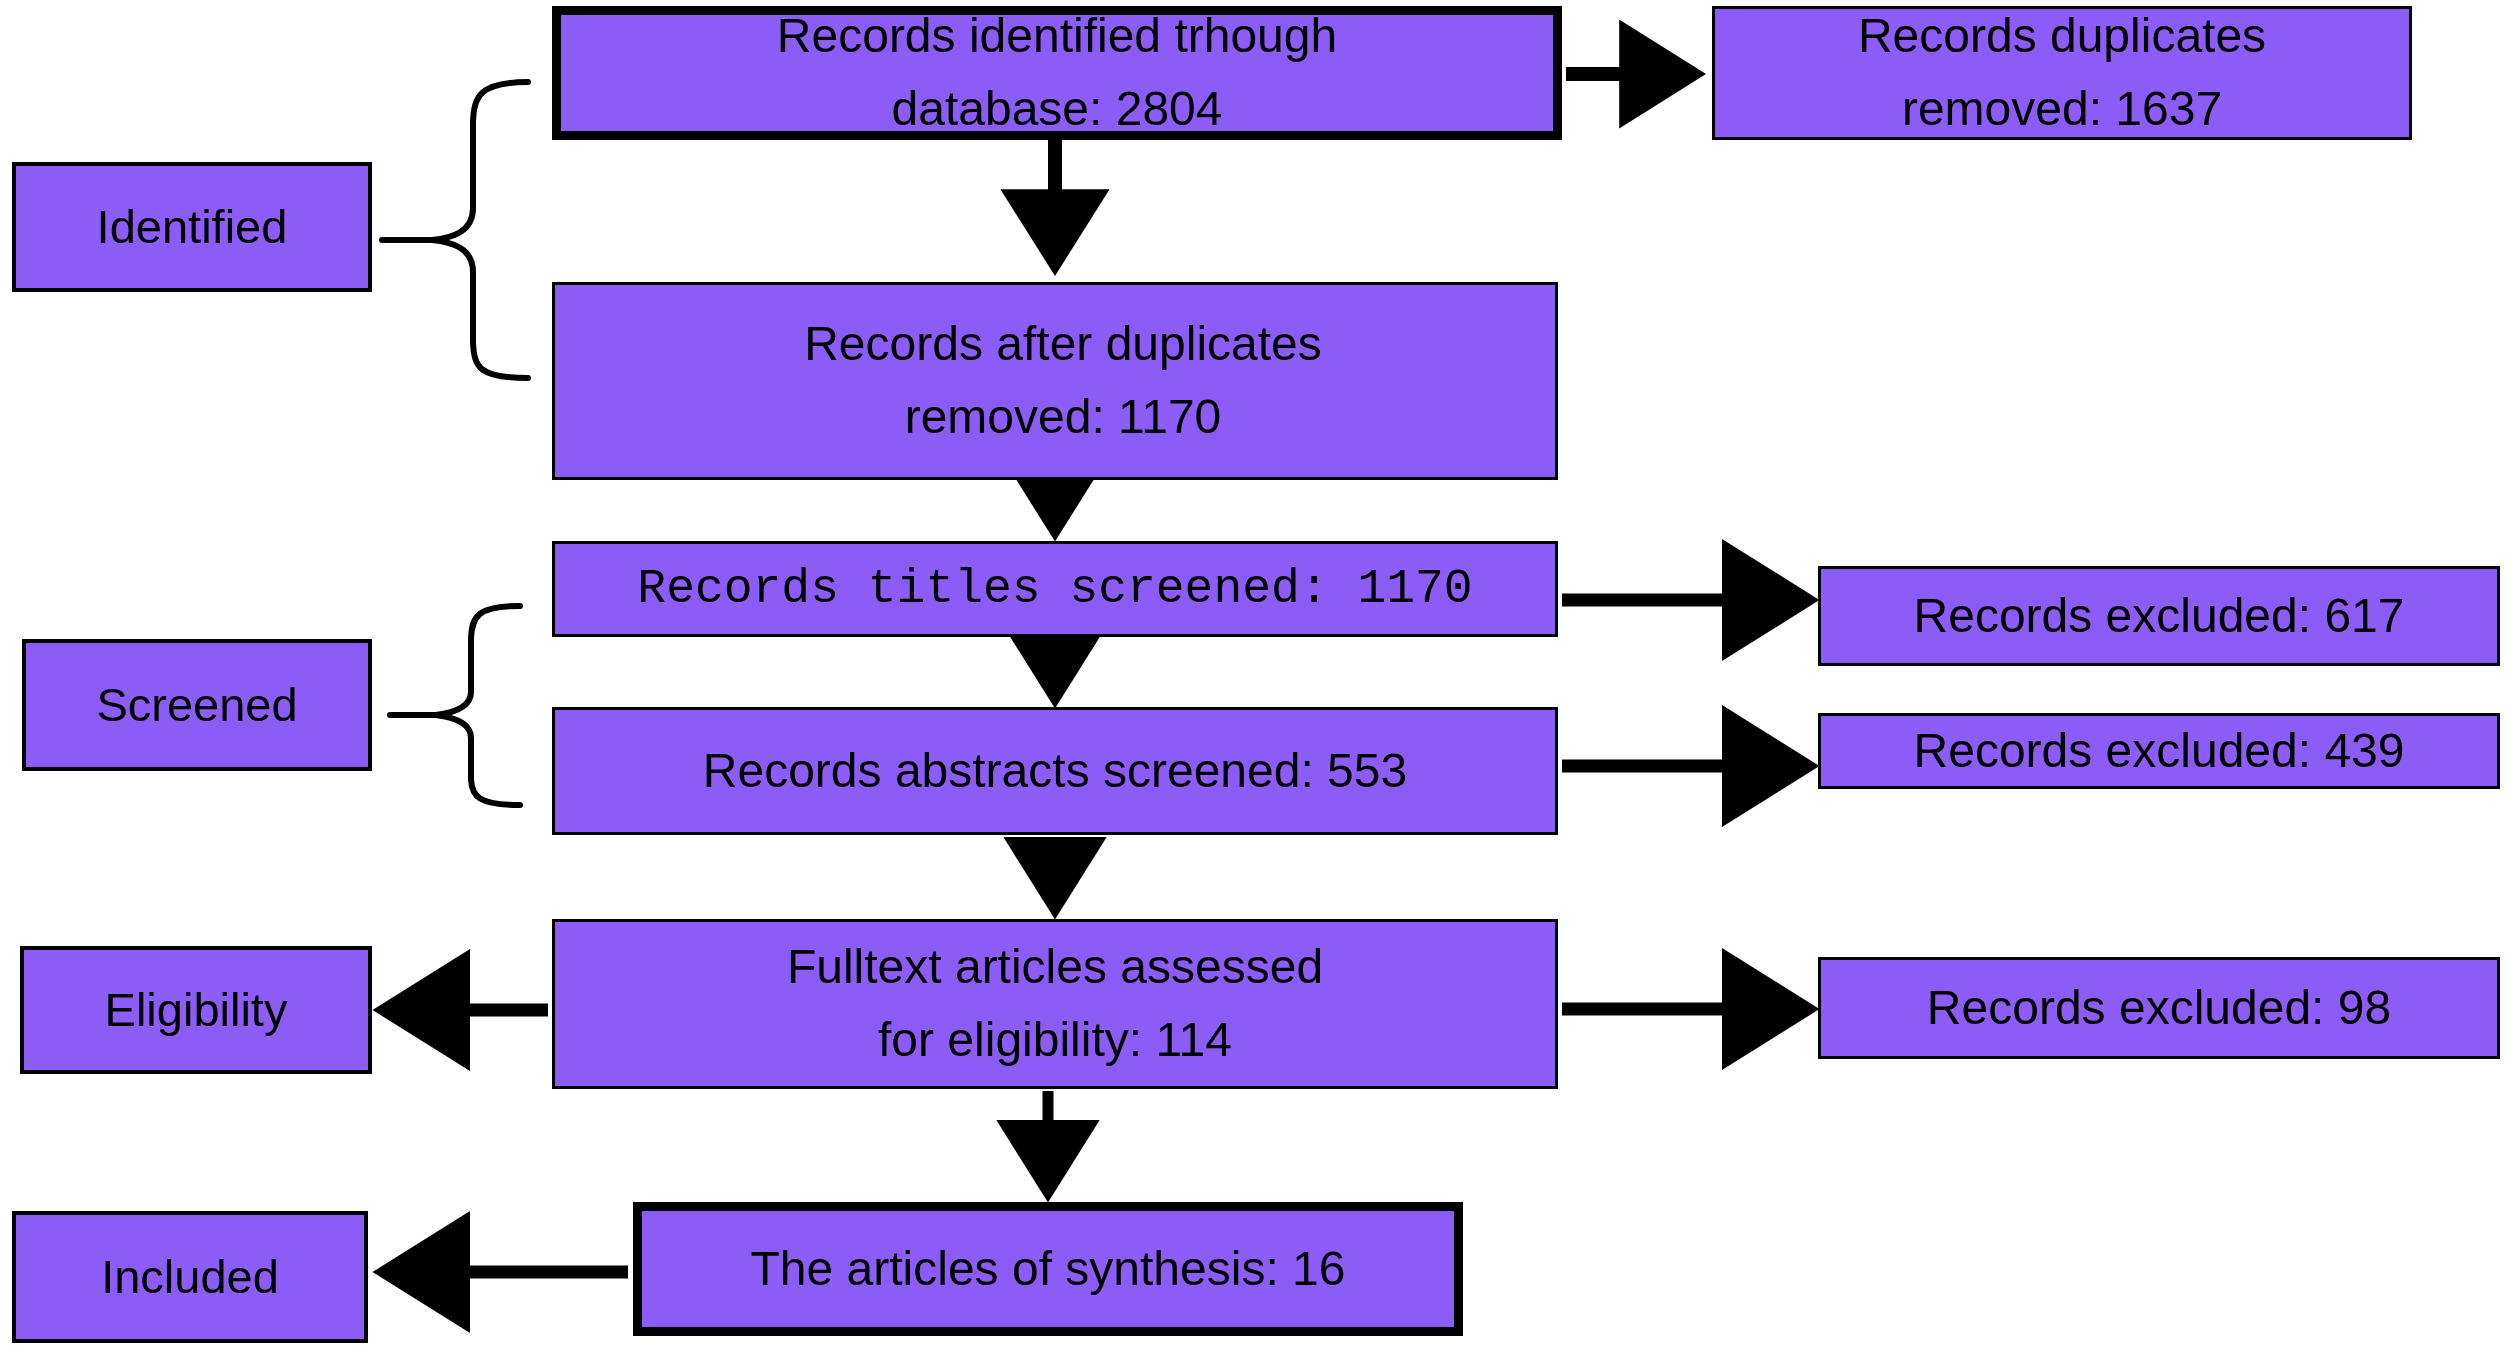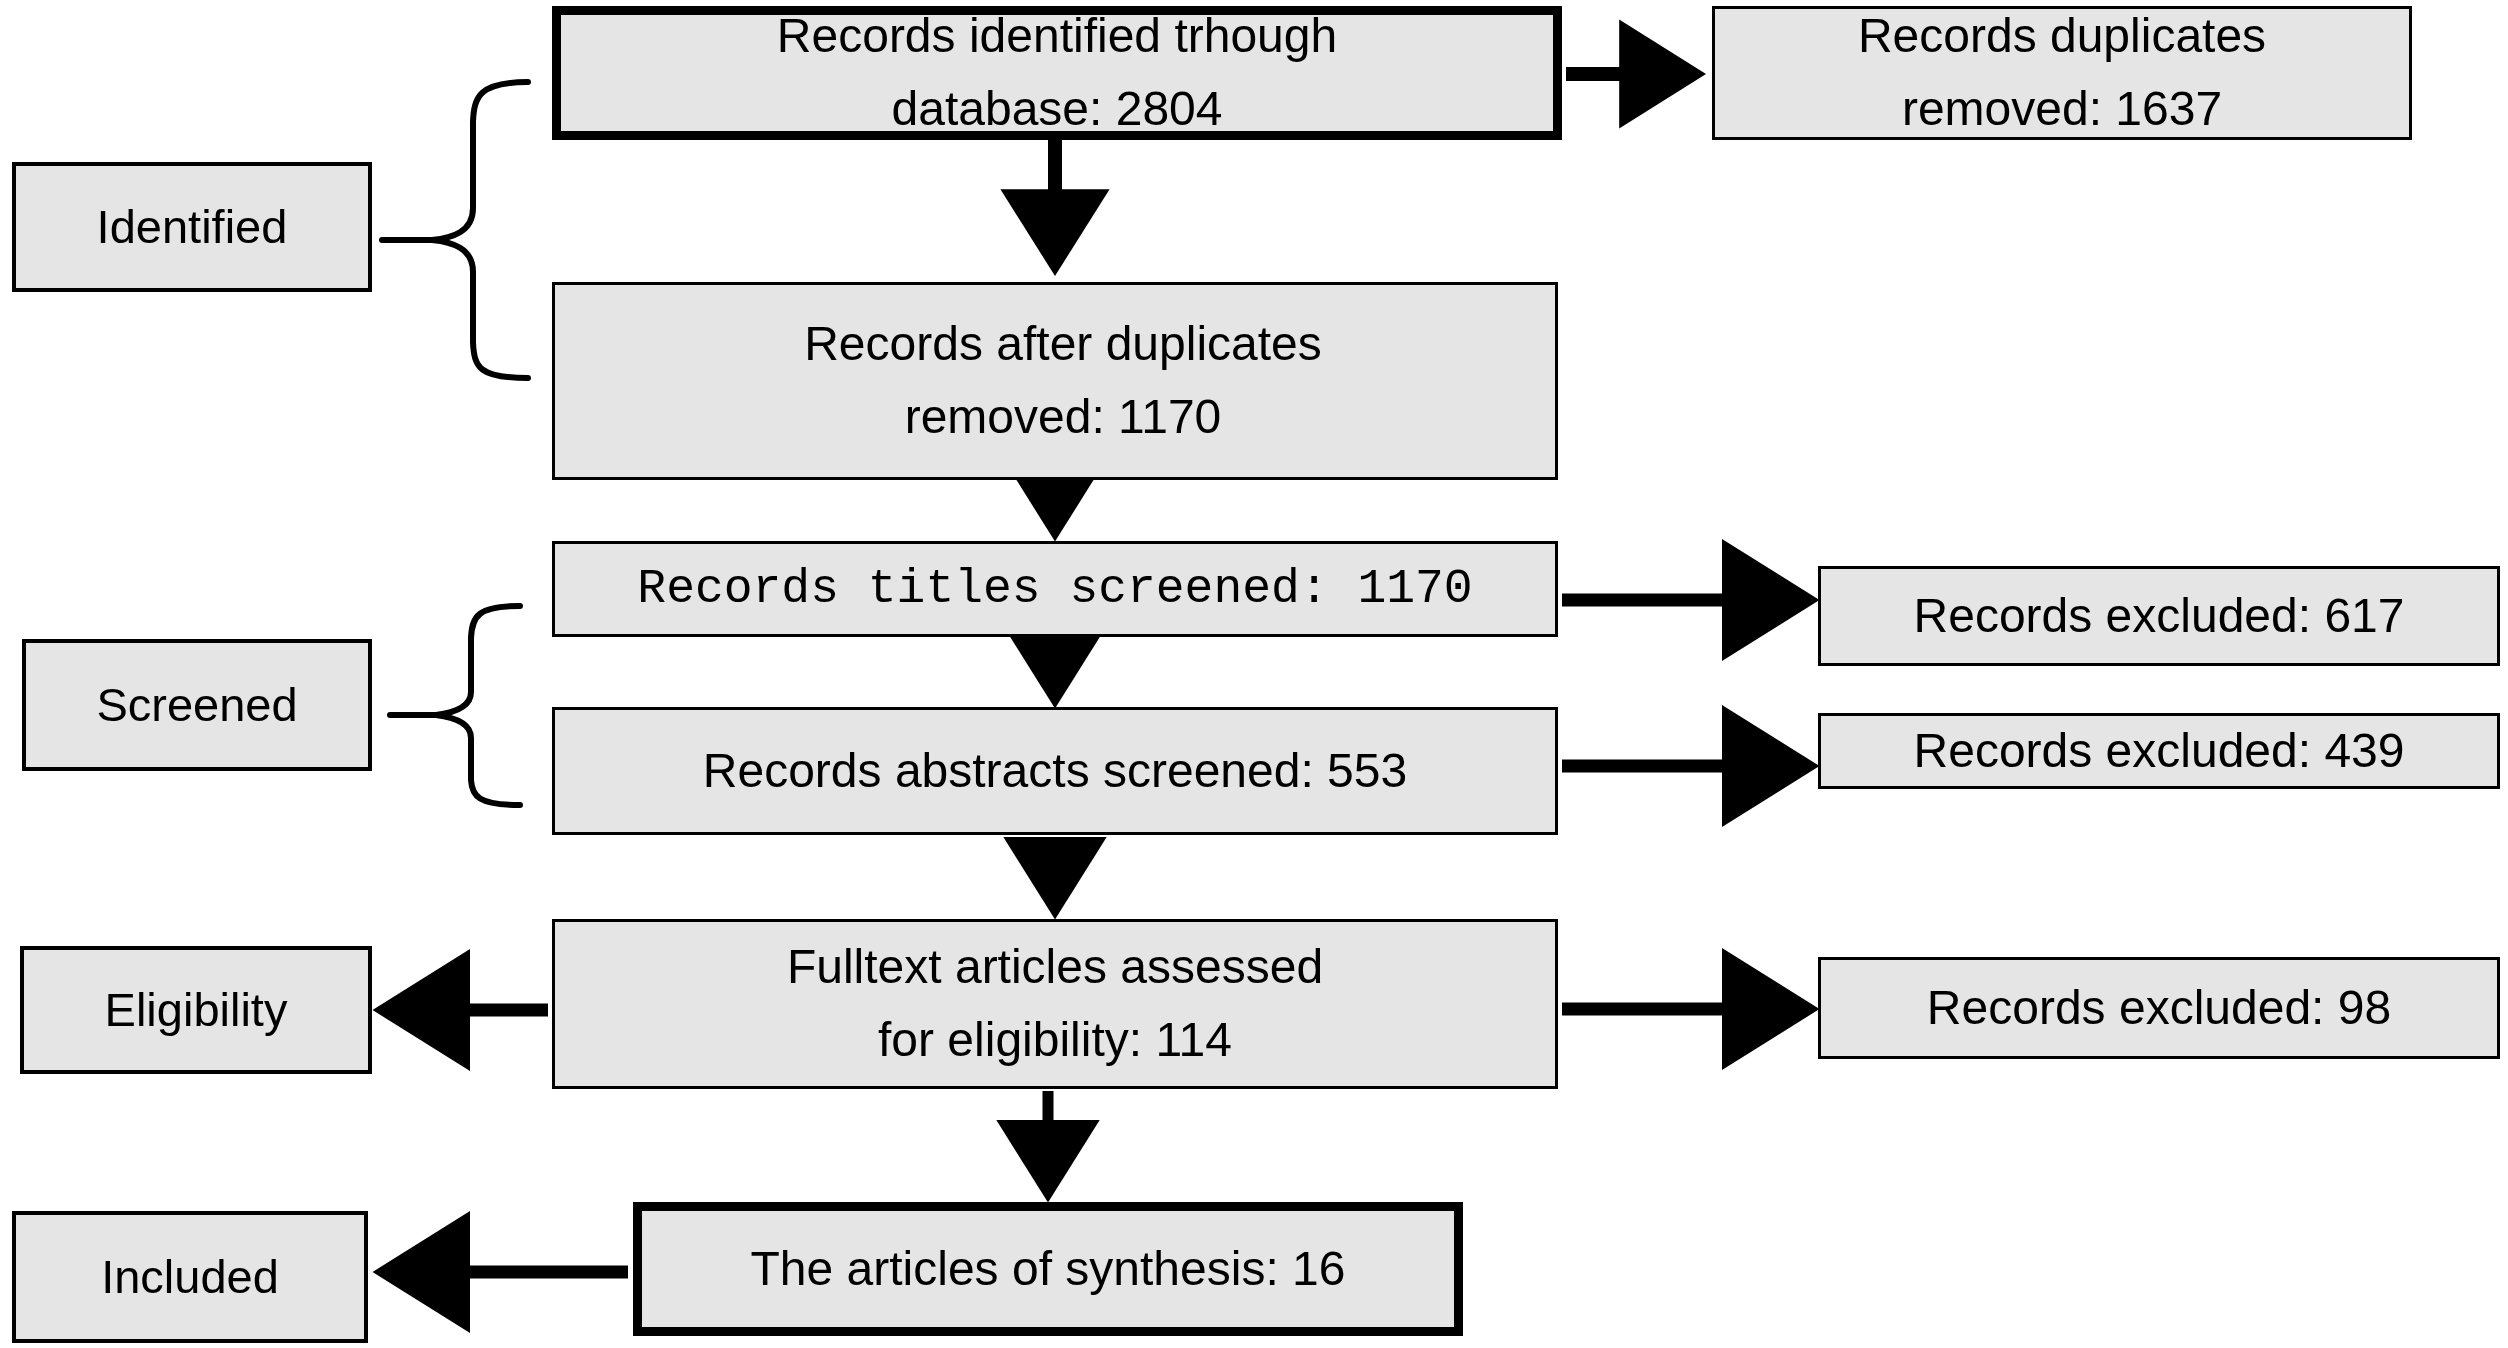--- a/index.html
+++ b/index.html
@@ -13,21 +13,21 @@
     width: 2508px;
     height: 1348px;
     background: #ffffff;
     overflow: hidden;
     font-family: "Liberation Sans", sans-serif;
     color: #000000;
   }
   .box {
     position: absolute;
     box-sizing: border-box;
-    background: #e5e5e5;
+    background: #8b5cf6;
     border: 3px solid #000000;
     display: flex;
     align-items: center;
     justify-content: center;
     text-align: center;
     line-height: 1.52;
     white-space: pre-line;
     color: #000000;
   }
   .box.bold {

